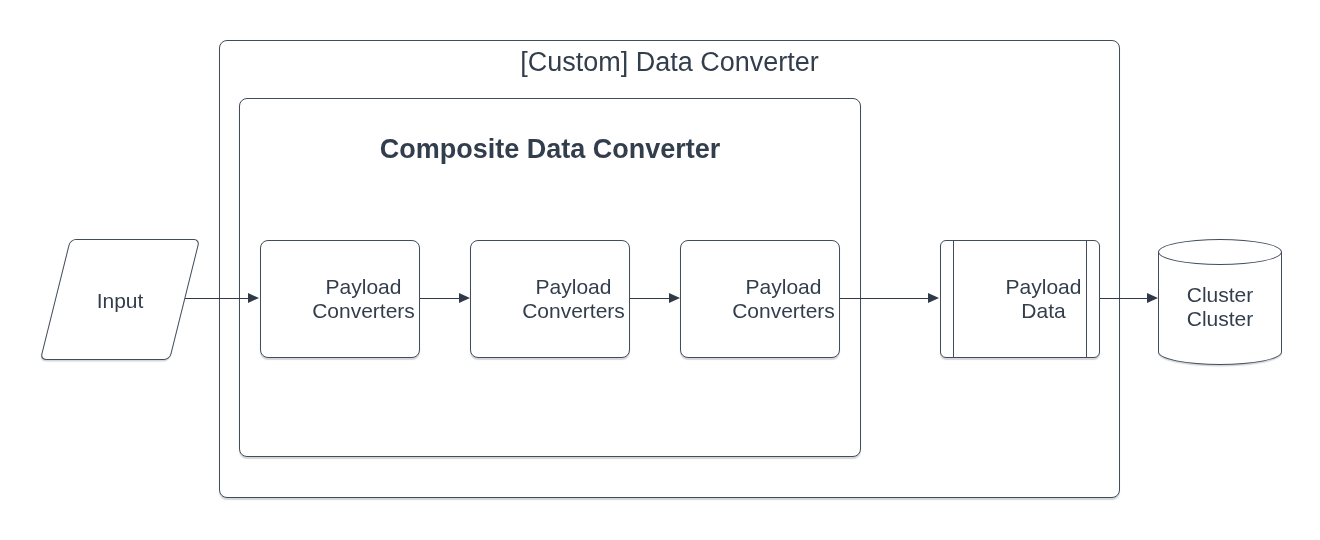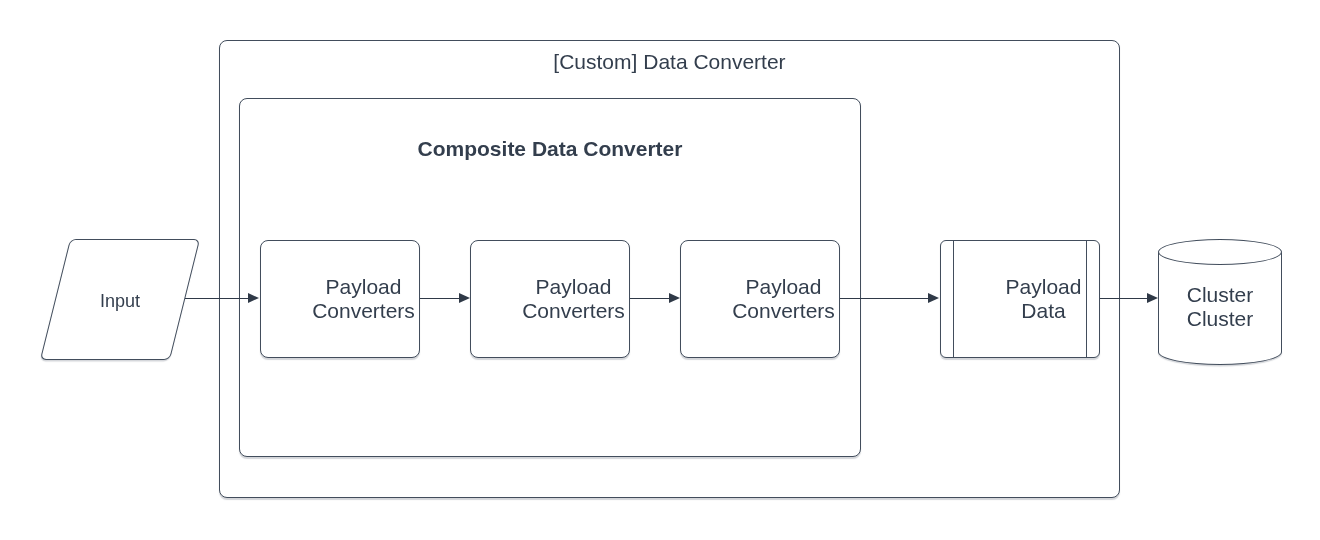--- a/index.html
+++ b/index.html
@@ -28,21 +28,21 @@
     padding-left: 47px;
   }
   .soft-shadow { box-shadow: 0 1.5px 1px rgba(55, 65, 82, 0.22); }
 
   .container-box { z-index: 1; }
 
   .container-label {
     position: absolute;
     z-index: 2;
     text-align: center;
-    font-size: 21px;
+    font-size: 27px;
     line-height: 24px;
     color: var(--text);
     white-space: nowrap;
   }
 
   .node-box {
     z-index: 2;
     display: flex;
     flex-direction: column;
     align-items: center;
@@ -80,21 +80,21 @@
   }
   .para-label {
     position: absolute;
     left: 40px;
     top: 239px;
     width: 160px;
     height: 124px;
     display: flex;
     align-items: center;
     justify-content: center;
-    font-size: 18px;
+    font-size: 21px;
     line-height: 24px;
     z-index: 3;
   }
 
   
   .cyl-bottom {
     position: absolute;
     left: 1158px;
     top: 339px;
     width: 124px;

